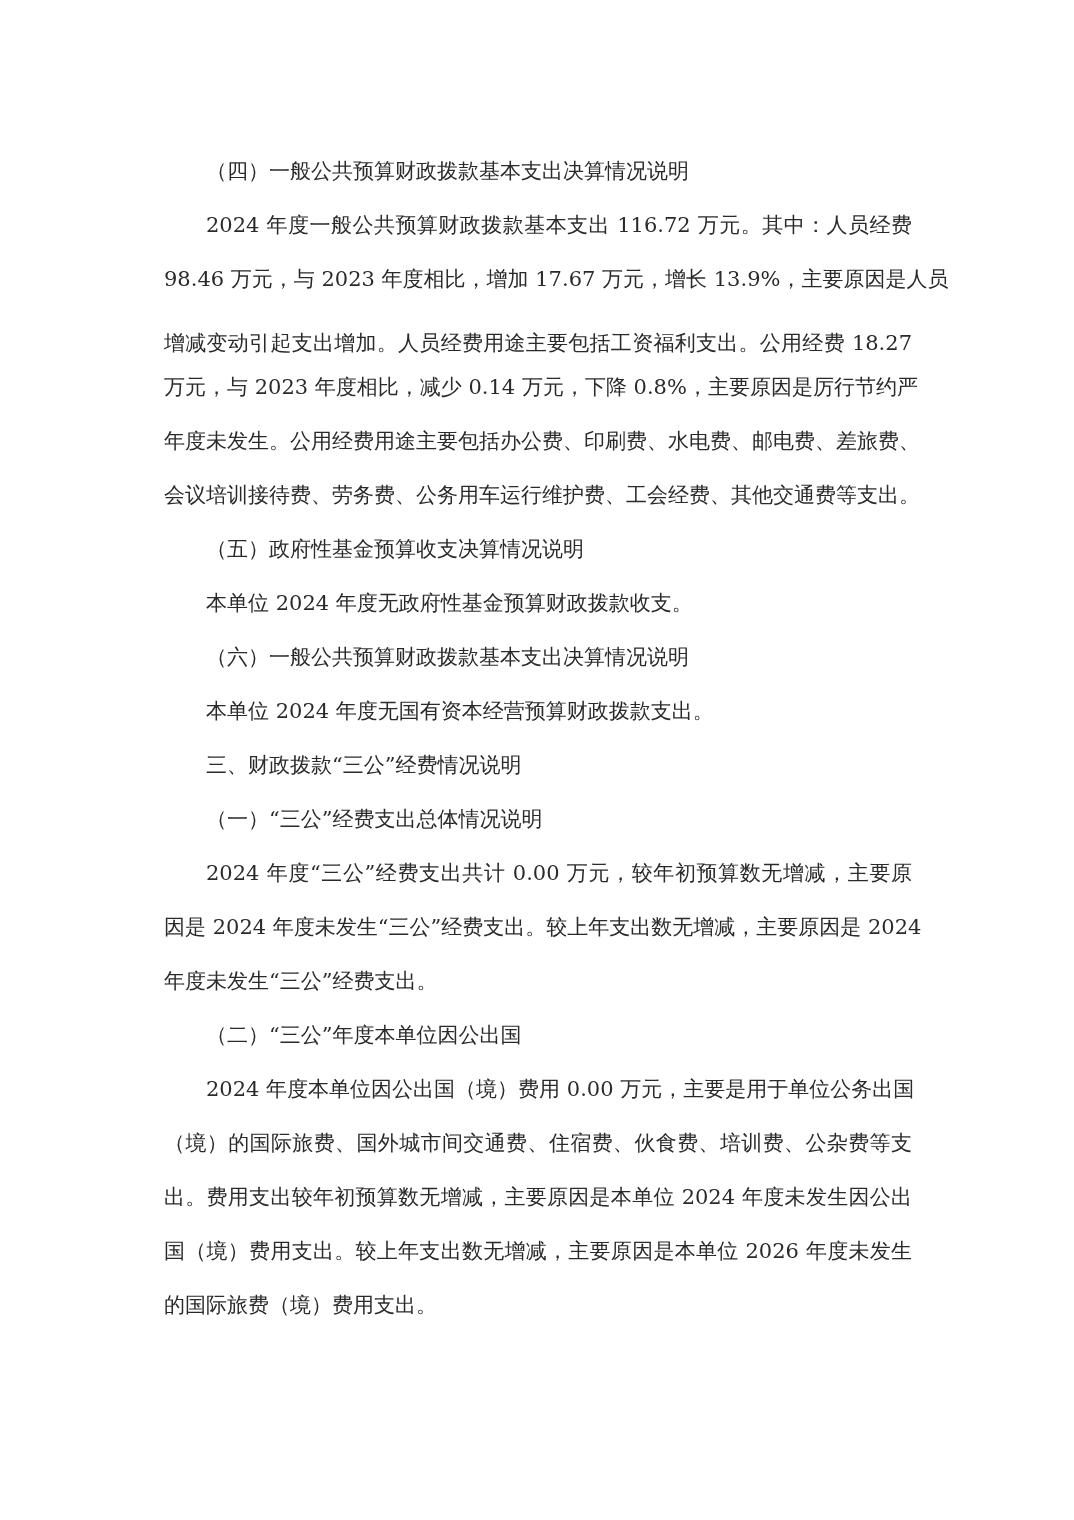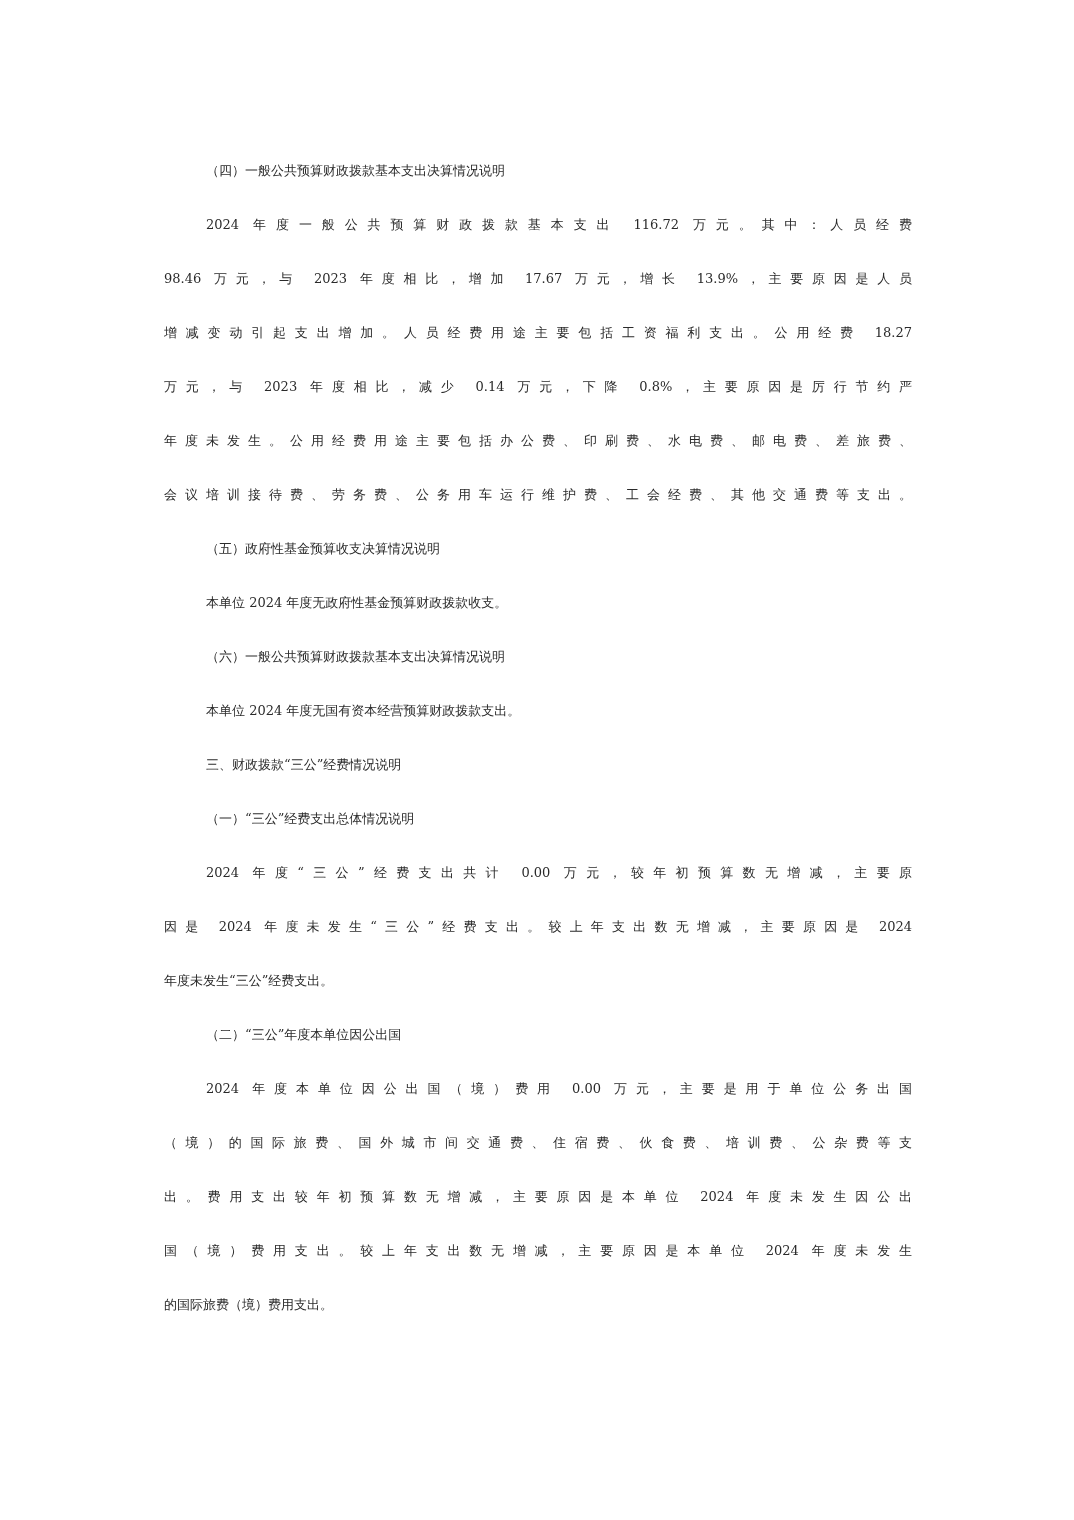--- a/index.html
+++ b/index.html
@@ -18,42 +18,42 @@
     .page {
       position: absolute;
       left: 164px;
       top: 0;
       width: 748px;
     }
     .line {
       position: absolute;
       left: 0;
       white-space: nowrap;
-      font-size: 13px;
+      font-size: 21px;
       line-height: 30px;
       height: 30px;
       letter-spacing: 0px;
     }
     .justify {
       width: 748px;
       text-align: justify;
       text-align-last: justify;
     }
     .indent { left: 42px; }
     .indent.justify { width: 706px; }
   </style>
 </head>
 <body>
 
 <div class="page">
 
   <div class="line indent" style="top:156px">（四）一般公共预算财政拨款基本支出决算情况说明</div>
   <div class="line indent justify" style="top:210px">2024 年度一般公共预算财政拨款基本支出 116.72 万元。其中：人员经费</div>
   <div class="line justify" style="top:264px">98.46 万元，与 2023 年度相比，增加 17.67 万元，增长 13.9%，主要原因是人员</div>
-  <div class="line justify" style="top:318px">增减变动引起支出增加。人员经费用途主要包括工资福利支出。公用经费 18.27</div>
+  <div class="line justify" style="top:328px">增减变动引起支出增加。人员经费用途主要包括工资福利支出。公用经费 18.27</div>
   <div class="line justify" style="top:372px">万元，与 2023 年度相比，减少 0.14 万元，下降 0.8%，主要原因是厉行节约严</div>
   <div class="line justify" style="top:426px">年度未发生。公用经费用途主要包括办公费、印刷费、水电费、邮电费、差旅费、</div>
   <div class="line justify" style="top:480px">会议培训接待费、劳务费、公务用车运行维护费、工会经费、其他交通费等支出。</div>
 
   <div class="line indent" style="top:534px">（五）政府性基金预算收支决算情况说明</div>
   <div class="line indent" style="top:588px">本单位 2024 年度无政府性基金预算财政拨款收支。</div>
 
   <div class="line indent" style="top:642px">（六）一般公共预算财政拨款基本支出决算情况说明</div>
   <div class="line indent" style="top:696px">本单位 2024 年度无国有资本经营预算财政拨款支出。</div>
 
@@ -61,16 +61,16 @@
 
   <div class="line indent" style="top:804px">（一）“三公”经费支出总体情况说明</div>
   <div class="line indent justify" style="top:858px">2024 年度“三公”经费支出共计 0.00 万元，较年初预算数无增减，主要原</div>
   <div class="line justify" style="top:912px">因是 2024 年度未发生“三公”经费支出。较上年支出数无增减，主要原因是 2024</div>
   <div class="line" style="top:966px">年度未发生“三公”经费支出。</div>
 
   <div class="line indent" style="top:1020px">（二）“三公”年度本单位因公出国</div>
   <div class="line indent justify" style="top:1074px">2024 年度本单位因公出国（境）费用 0.00 万元，主要是用于单位公务出国</div>
   <div class="line justify" style="top:1128px">（境）的国际旅费、国外城市间交通费、住宿费、伙食费、培训费、公杂费等支</div>
   <div class="line justify" style="top:1182px">出。费用支出较年初预算数无增减，主要原因是本单位 2024 年度未发生因公出</div>
-  <div class="line justify" style="top:1236px">国（境）费用支出。较上年支出数无增减，主要原因是本单位 2024 年度未发生</div>
+  <div class="line justify" style="top:1236px">国（境）费用支出。较上年支出数无增减，主要原因是本单位 2026 年度未发生</div>
   <div class="line" style="top:1290px">的国际旅费（境）费用支出。</div>
 
 </div>
 
 </body></html>

